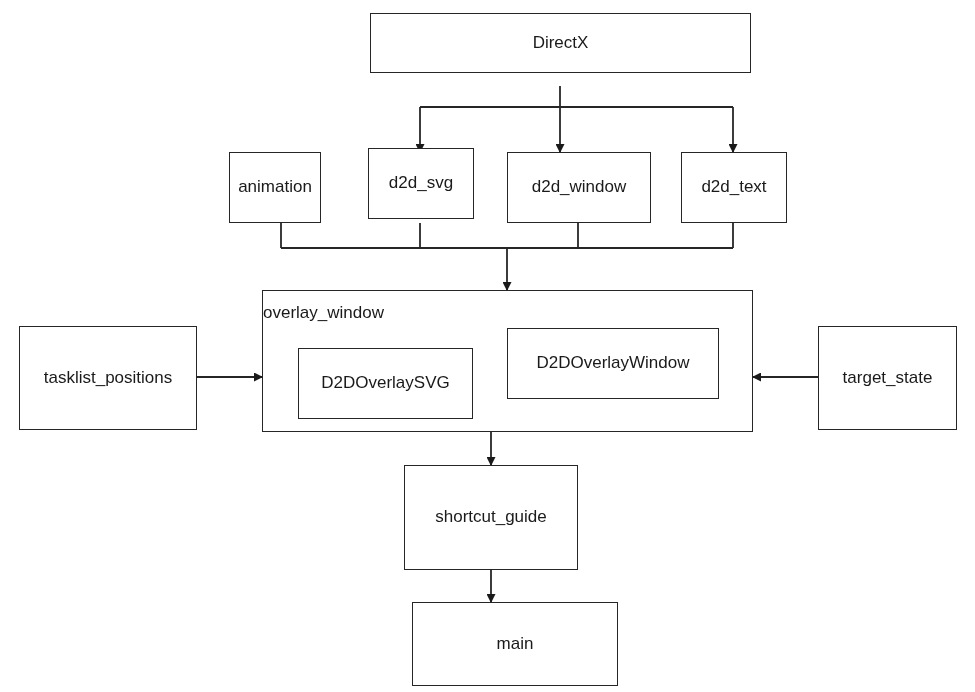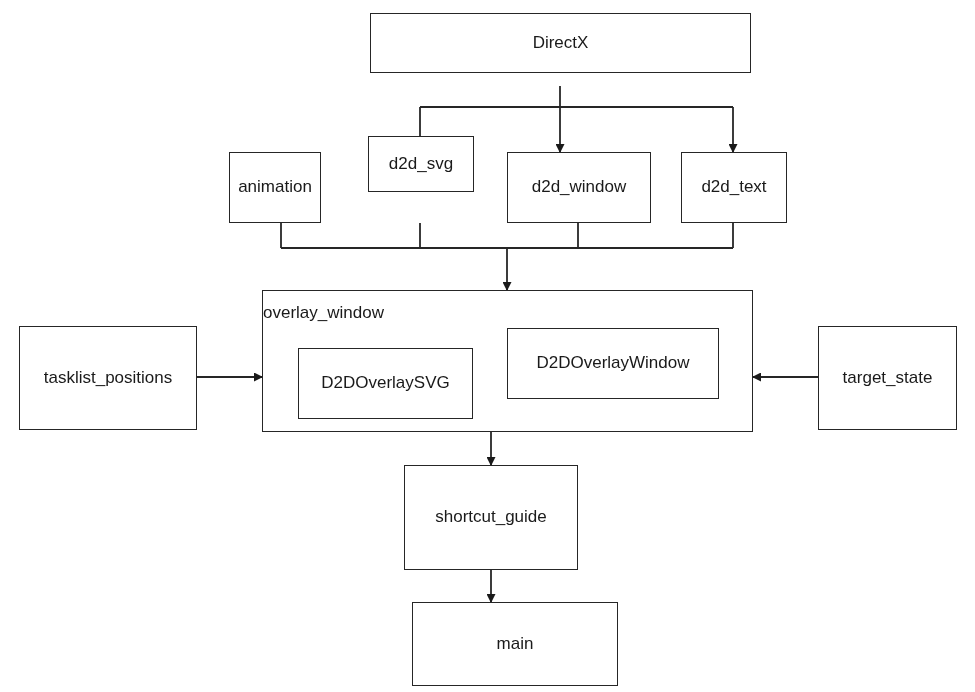--- a/index.html
+++ b/index.html
@@ -98,21 +98,21 @@
   </div>
 
   <div class="node" style="left:370px; top:13px; width:381px; height:60px;">
     <span class="node-label">DirectX</span>
   </div>
 
   <div class="node" style="left:229px; top:152px; width:92px; height:71px;">
     <span class="node-label">animation</span>
   </div>
 
-  <div class="node" style="left:368px; top:136px; width:106px; height:56px;">
+  <div class="node" style="left:368px; top:148px; width:106px; height:71px;">
     <span class="node-label">d2d_svg</span>
   </div>
 
   <div class="node" style="left:507px; top:152px; width:144px; height:71px;">
     <span class="node-label">d2d_window</span>
   </div>
 
   <div class="node" style="left:681px; top:152px; width:106px; height:71px;text-align:right;">
     <span class="node-label">d2d_text</span>
   </div>

